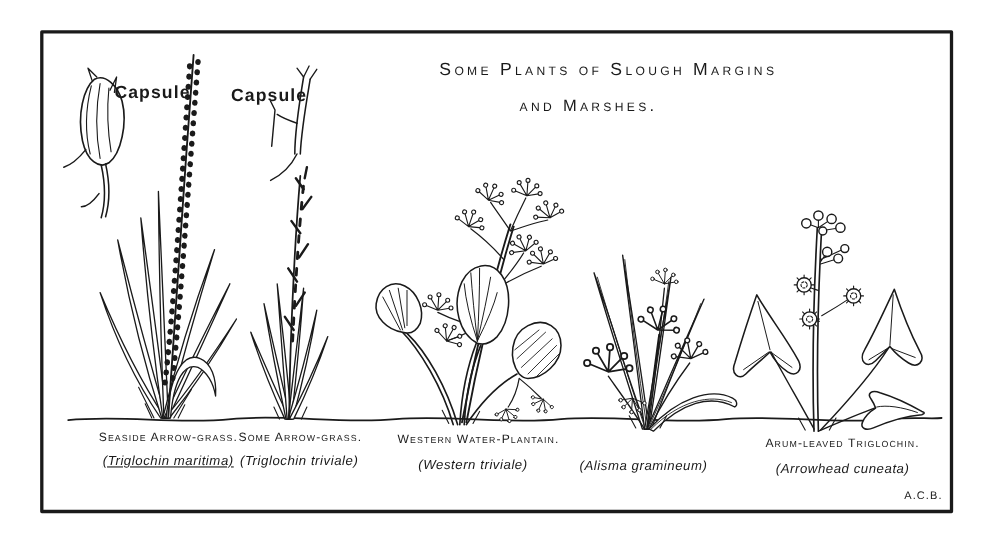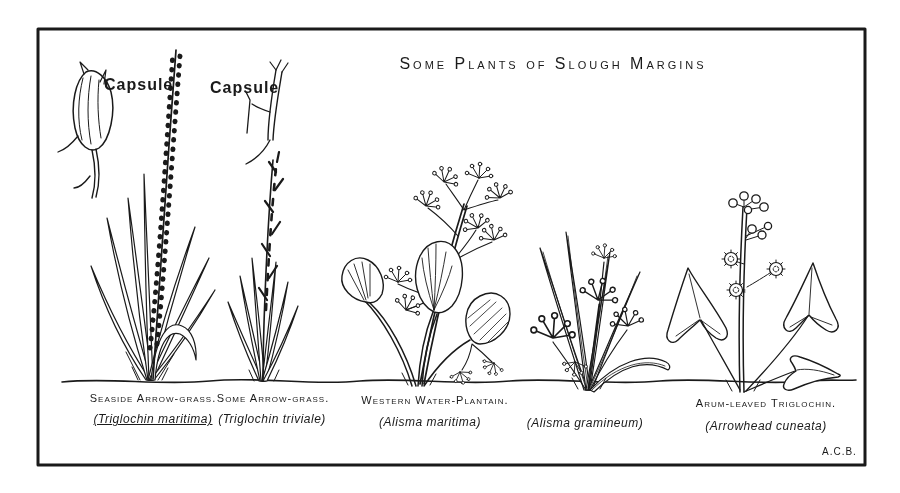--- a/index.html
+++ b/index.html
@@ -160,32 +160,33 @@
       <path stroke-width="0.9" d="M834,375 C820,370 806,368 797,370"></path>
       <path stroke-width="1.3" d="M795,371 C776,378 758,386 744,392"></path>
     </g>
 
     <g stroke-width="1">
       <path d="M138,380 l-6,-13 M162,380 l6,-12 M254,381 l-5,-11 M274,381 l5,-11 M408,385 l-6,-12 M430,385 l6,-11 M578,389 l-6,-11 M600,389 l6,-11 M732,391 l-6,-11 M754,391 l6,-11"></path>
     </g>
   </svg>
 
   <div class="txt title1" style="left:553px; top:55px;">Some Plants of Slough Margins</div>
+  <div class="txt title2" style="left:535px; top:88px;">and Marshes.</div>
 
   <div class="txt capsule-lbl" style="left:104px; top:76px;">Capsule</div>
   <div class="txt capsule-lbl" style="left:210px; top:79px;">Capsule</div>
 
   <div class="txt common" style="left:153px; top:392px;text-align:center;">Seaside Arrow-grass.</div>
   <div class="txt sci" style="left:153px; top:412px;text-decoration:underline;">(Triglochin maritima)</div>
 
   <div class="txt common" style="left:273px; top:392px;">Some Arrow-grass.</div>
   <div class="txt sci" style="left:272px; top:412px;">(Triglochin triviale)</div>
 
   <div class="txt common" style="left:435px; top:394px;">Western Water-Plantain.</div>
-  <div class="txt sci" style="left:430px; top:415px;">(Alisma maritima)</div>
+  <div class="txt sci" style="left:430px; top:415px;">(Western triviale)</div>
 
   <div class="txt sci" style="left:585px; top:416px;">(Alisma gramineum)</div>
 
   <div class="txt common" style="left:766px; top:397px;">Arum-leaved Triglochin.</div>
   <div class="txt sci" style="left:766px; top:419px;">(Arrowhead cuneata)</div>
 
   <div class="txt sig" style="left:822px; top:446px;text-align:right;">A.C.B.</div>
 </div>
 
 </body></html>

